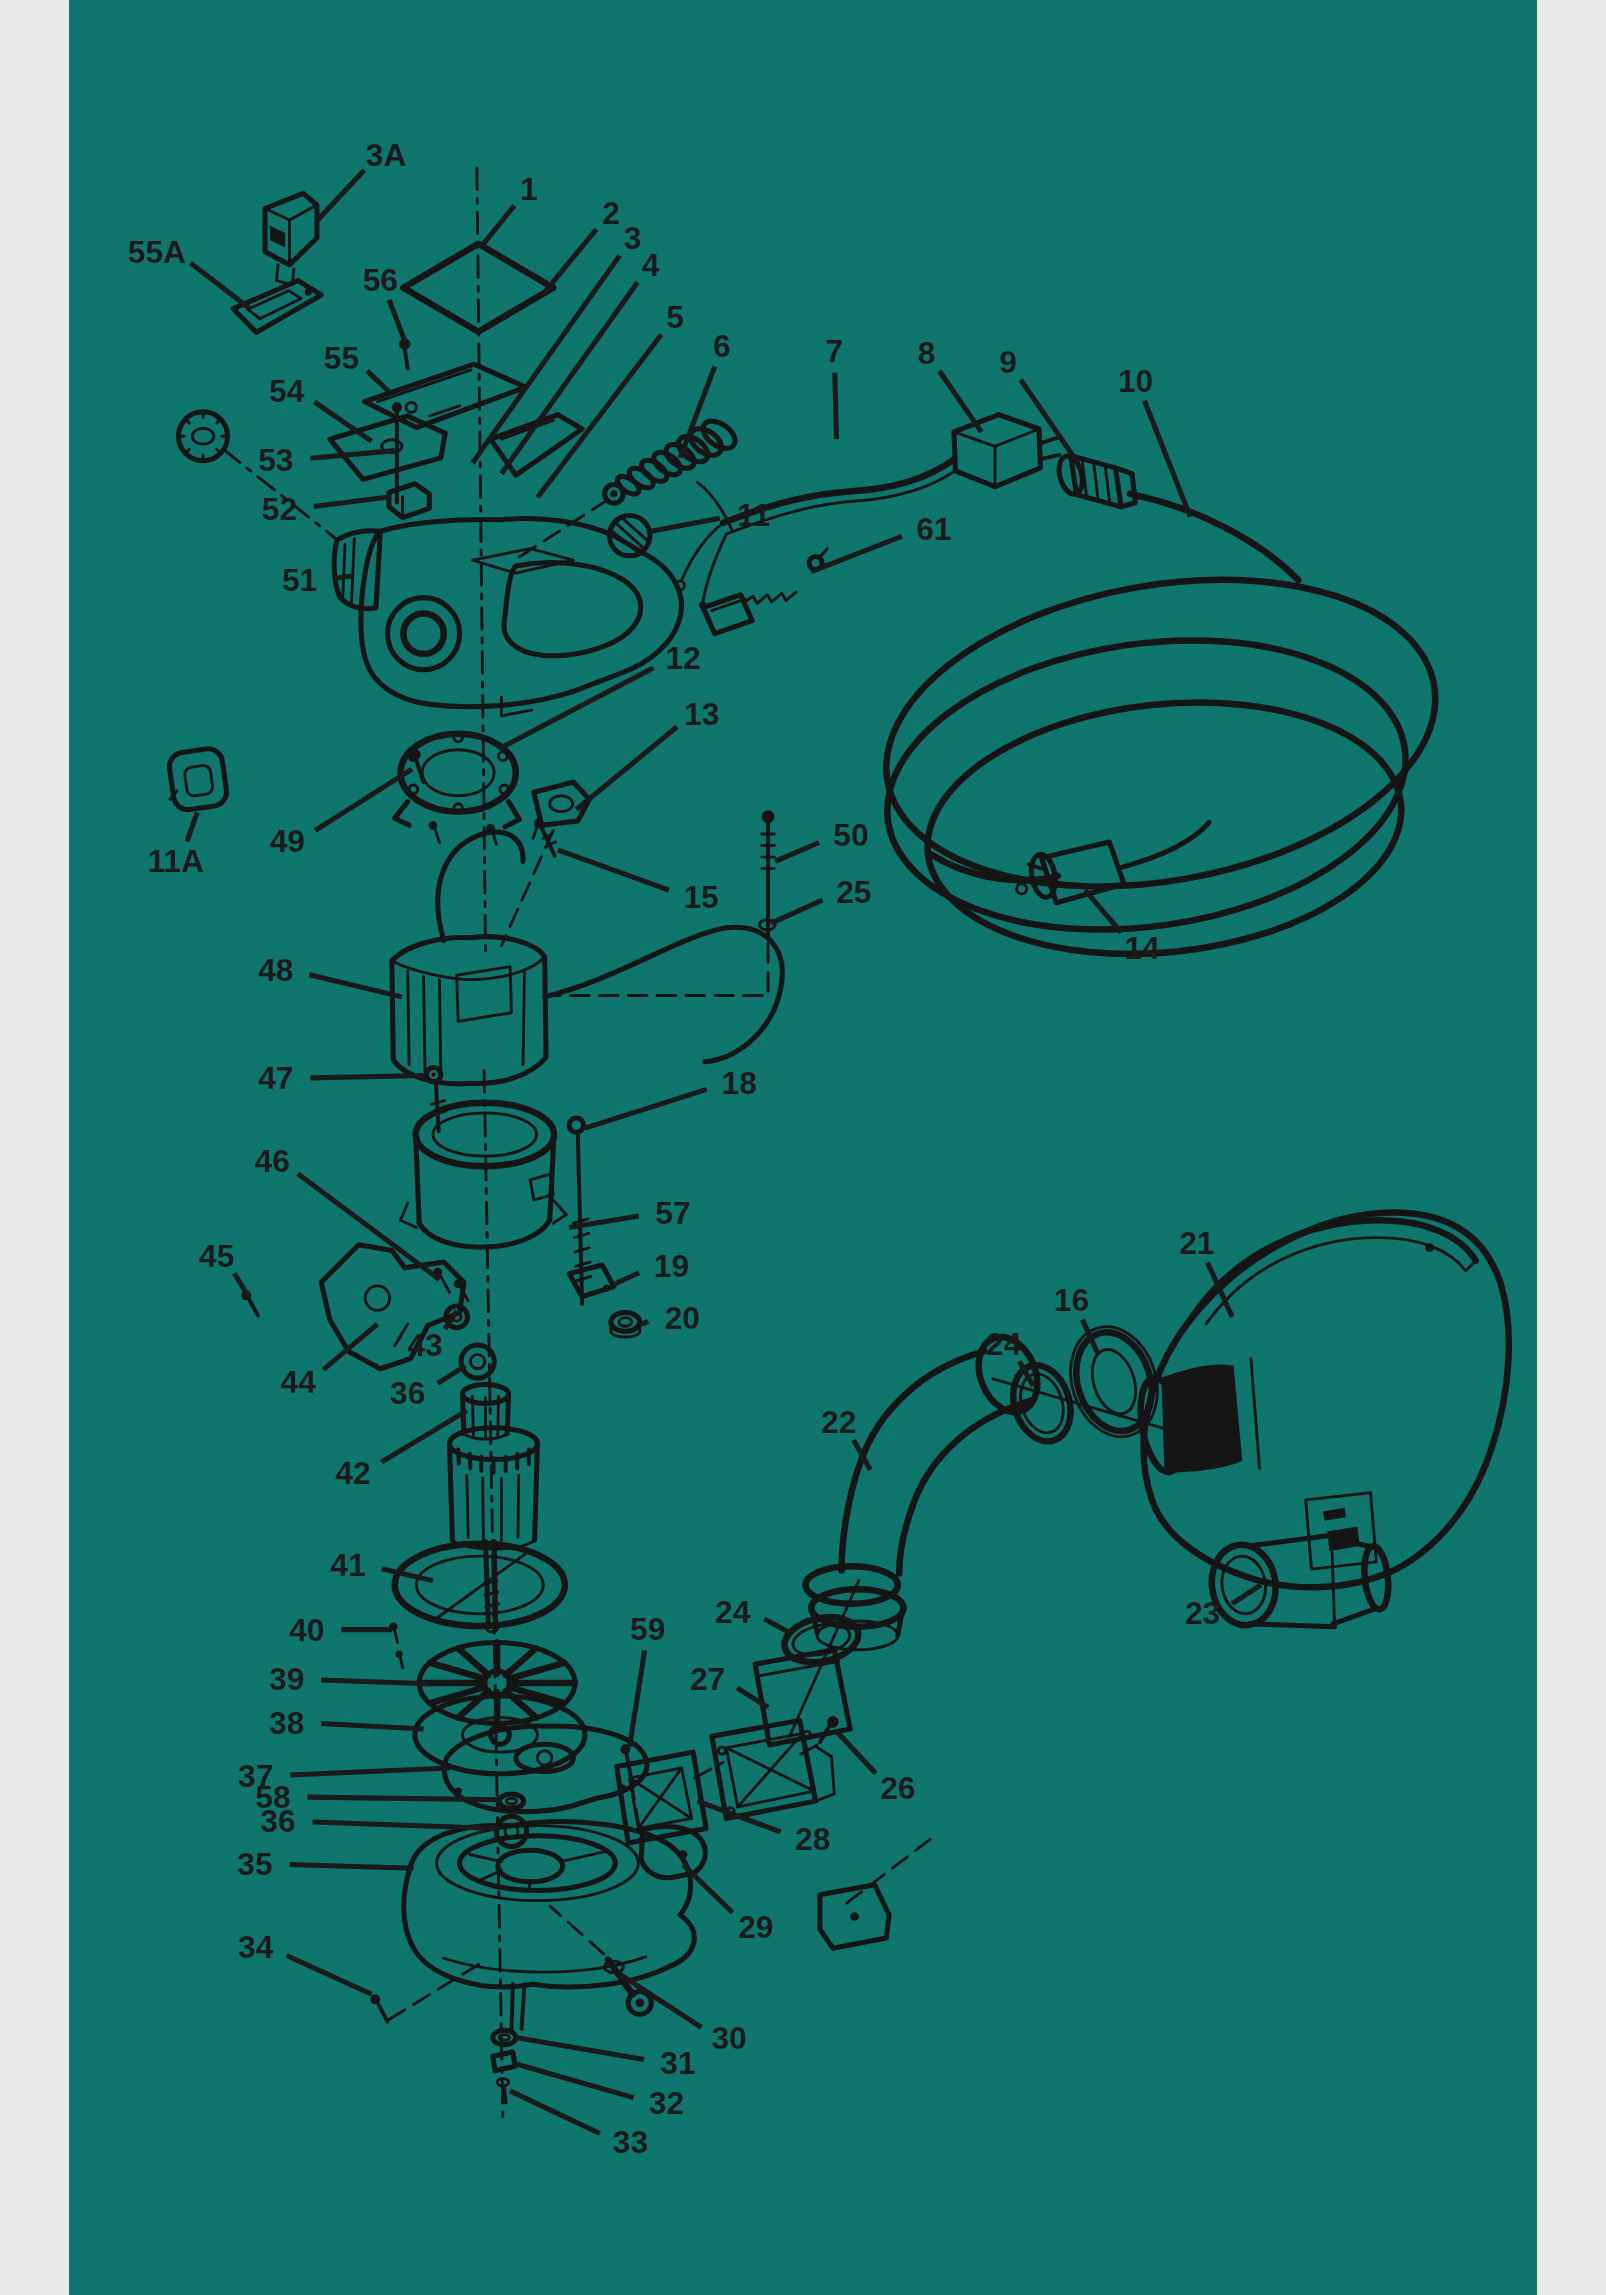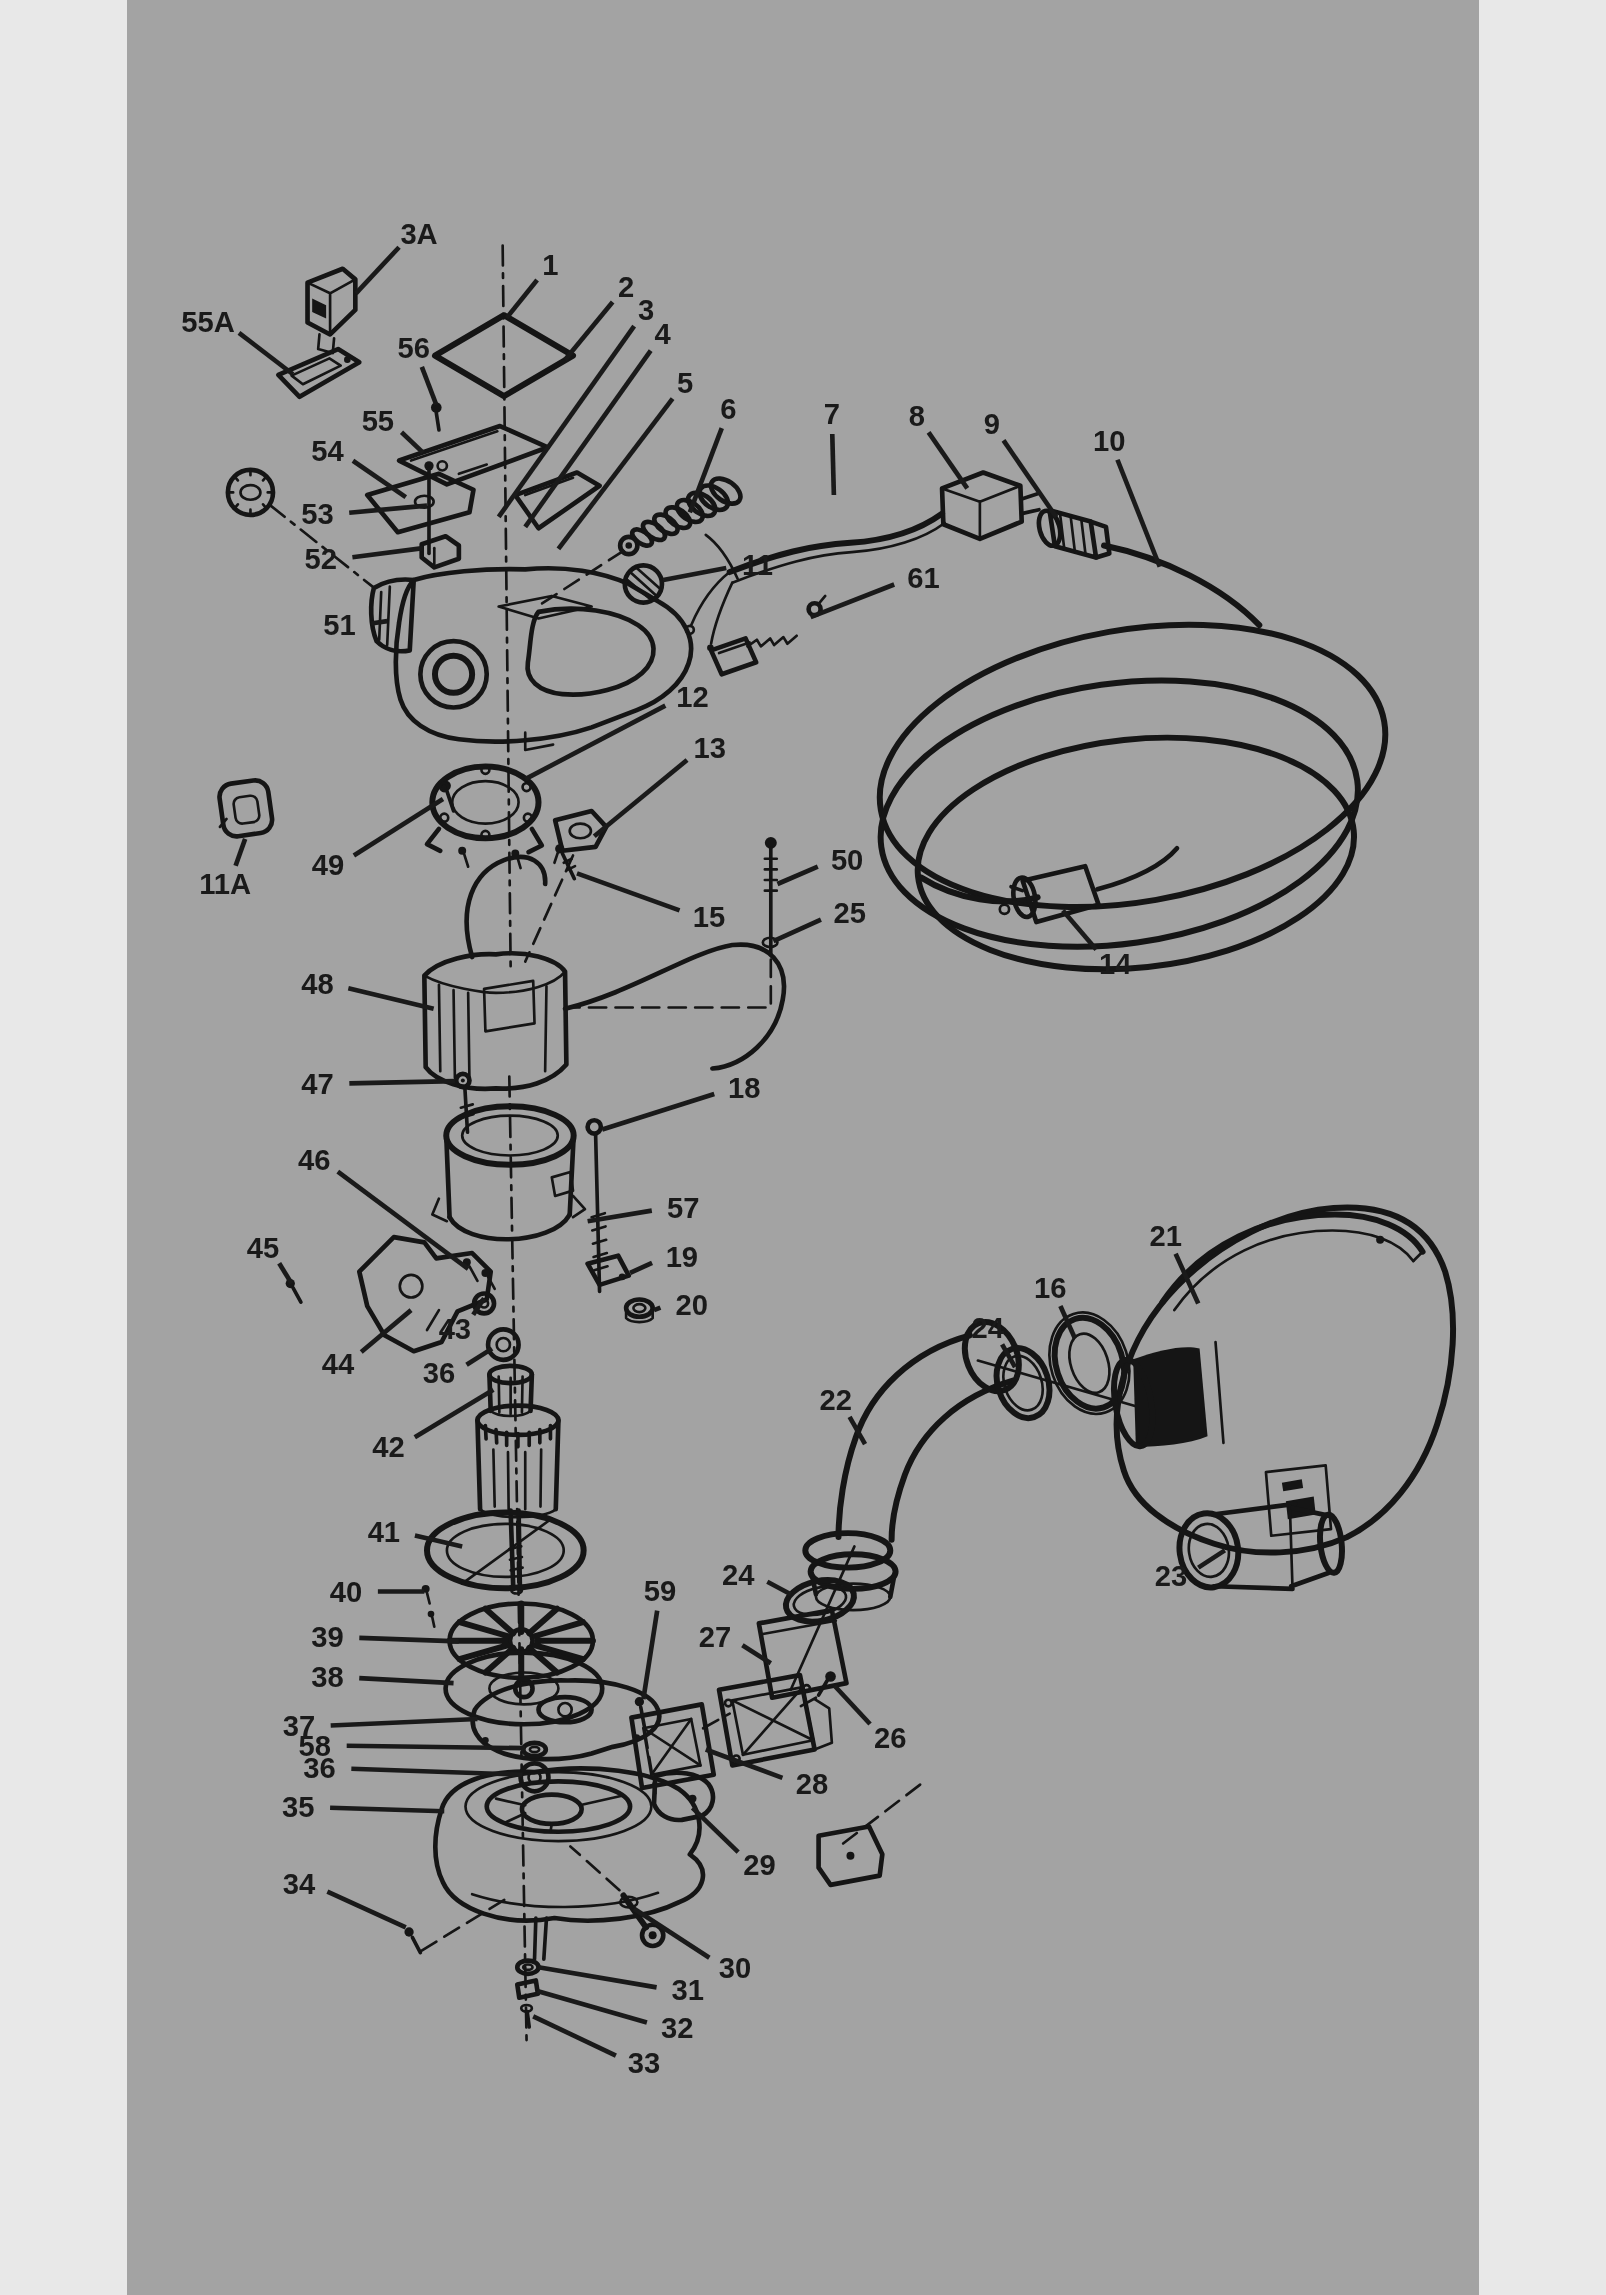--- a/index.html
+++ b/index.html
@@ -1,17 +1,17 @@
 <!DOCTYPE html>
 <html style="font-size:12.6px"><head>
 <meta charset="utf-8">
 <style>
   html,body { margin:0; padding:0; background:#e8e8e8; }
   .page {
-    width:1352px; height:2295px; background:#a3a3a3; margin:0 auto; position:relative;
+    width:1468px; height:2295px; background:#0f766e; margin:0 auto; position:relative;
     font-family:"Liberation Sans", sans-serif;
   }
   svg { display:block; width:100%; height:100%; }
   .ln   { fill:none; stroke:#151515; stroke-width:7; stroke-linecap:round; stroke-linejoin:round; }
   .hv   { fill:none; stroke:#151515; stroke-width:9; stroke-linecap:round; stroke-linejoin:round; }
   .thin { fill:none; stroke:#151515; stroke-width:4; stroke-linecap:round; stroke-linejoin:round; }
   .med  { fill:none; stroke:#151515; stroke-width:5.5; stroke-linecap:round; stroke-linejoin:round; }
   .fill { fill:#151515; stroke:none; }
   .dash    { stroke-dasharray:26 14; }
   .dashdot { stroke-dasharray:30 12 7 12; }

